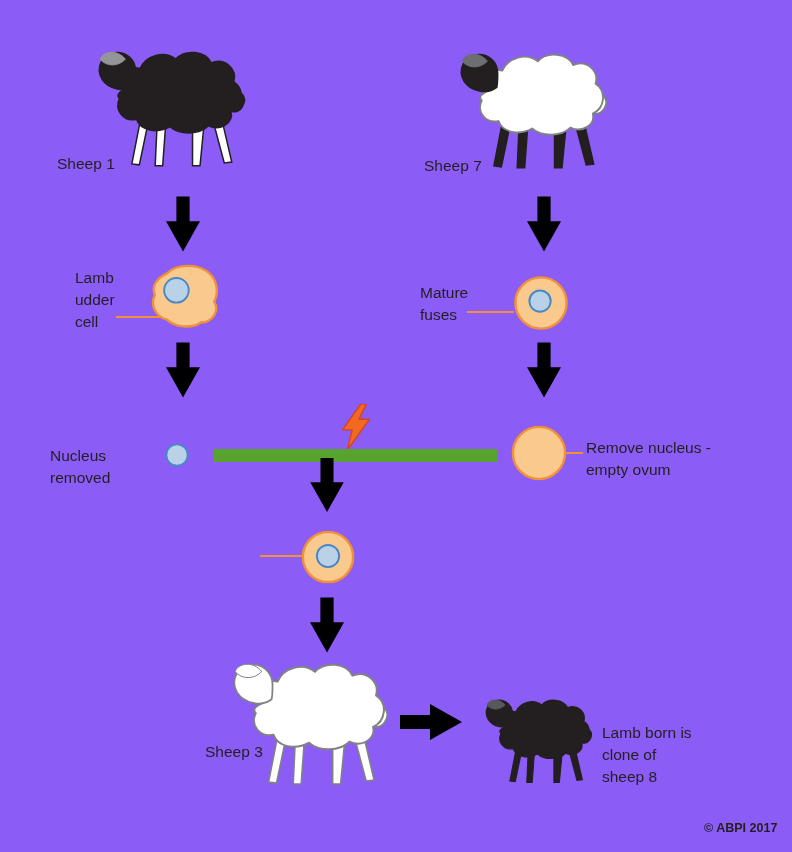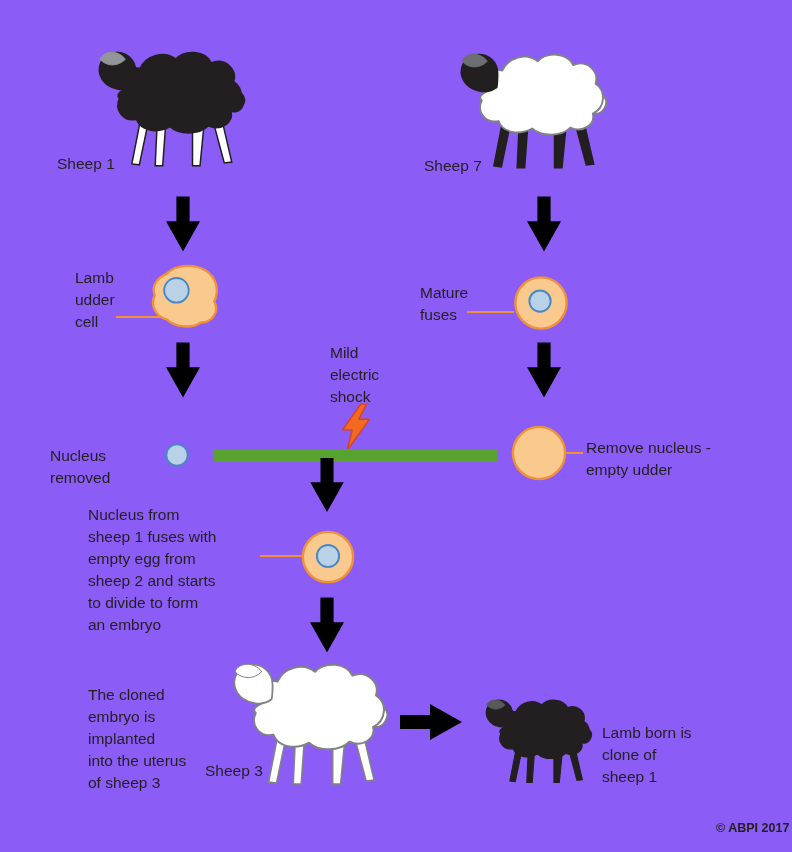--- a/index.html
+++ b/index.html
@@ -35,21 +35,20 @@
   .cell-body { fill: var(--cell-fill, #fac98d); stroke: var(--cell-stroke, #f0913a); stroke-width: 2.5; }
   .nucleus  { fill: var(--nucleus-fill, #b9d2e8); stroke: var(--nucleus-stroke, #4988c4); stroke-width: 2; }
 
   .bolt path { fill: var(--bolt-fill, #f26a21); stroke: var(--bolt-stroke, #d8431c); stroke-width: 1.5; stroke-linejoin: round; }
 
   .copyright {
     position: absolute;
     font-size: 12.5px;
     font-weight: 700;
     color: var(--text, #231f20);
-    margin-left: 12px;
   }
 
   
   .sheep--black {
     --sbf:#231f20; --sbs:#231f20; --shf:#231f20; --shs:#231f20;
     --sef:#939598; --ses:#939598; --sl:#ffffff; --sls:#231f20;
   }
   .sheep--white-blackhead {
     --sbf:#ffffff; --sbs:#808285; --shf:#231f20; --shs:#231f20;
     --sef:#6d6e71; --ses:#6d6e71; --sl:#231f20; --sls:#231f20;
@@ -120,78 +119,64 @@
     <circle class="nucleus" cx="29" cy="28" r="11"></circle>
   </svg>
 
   <svg class="abs arrow" style="left:166px;top:342px;width:34px;height:56px" viewBox="0 0 36 58">
       <use href="#arrow-down-shape"></use>
     </svg>
   <svg class="abs arrow" style="left:527px;top:342px;width:34px;height:56px" viewBox="0 0 36 58">
       <use href="#arrow-down-shape"></use>
     </svg>
 
-  <div class="label" style="left:330px;top:342px">Mild
-electric
-shock</div>
   <svg class="abs bolt" style="left:340px;top:404px;width:32px;height:46px" viewBox="0 0 32 48">
     <path d="M21,0 L2,27 L12,27 L7,48 L30,16 L19,16 L27,0 Z"></path>
   </svg>
 
   <div class="label" style="left:50px;top:445px">Nucleus
 removed</div>
   <svg class="abs" style="left:164px;top:442px;width:26px;height:26px" viewBox="0 0 28 28">
     <circle class="nucleus" cx="14" cy="14" r="11.5"></circle>
   </svg>
 
   <div class="hbar" style="left:214px;top:449px;width:283px;height:13px"></div>
   <svg class="abs arrow" style="left:308px;top:458px;width:38px;height:54px" viewBox="0 0 36 58">
       <use href="#arrow-down-shape"></use>
     </svg>
 
   <div class="connector" style="left:545px;top:452px;width:38px"></div>
   <svg class="abs" style="left:510px;top:424px;width:58px;height:58px" viewBox="0 0 60 60">
     <circle class="cell-body" cx="30" cy="30" r="27"></circle>
   </svg>
   <div class="label" style="left:586px;top:437px">Remove nucleus -
-empty udder</div>
+empty ovum</div>
 
-  <div class="label" style="left:88px;top:504px;width:190px">Nucleus from
-sheep 1 fuses with
-empty egg from
-sheep 2 and starts
-to divide to form
-an embryo</div>
   <div class="connector" style="left:260px;top:555px;width:42px"></div>
   <svg class="abs" style="left:299px;top:528px;width:58px;height:58px" viewBox="0 0 60 60">
     <circle class="cell-body" cx="30" cy="30" r="26"></circle>
     <circle class="nucleus" cx="30" cy="29" r="11.5"></circle>
   </svg>
 
   <svg class="abs arrow" style="left:310px;top:594px;width:34px;height:62px" viewBox="0 0 36 58">
       <use href="#arrow-down-shape"></use>
     </svg>
 
   <svg class="abs sheep--white" style="left:222px;top:652px;width:178px;height:138px" viewBox="0 0 180 140">
       <use href="#sheep-shape"></use>
     </svg>
-  <div class="label" style="left:205px;top:760px">Sheep 3</div>
+  <div class="label" style="left:205px;top:741px">Sheep 3</div>
 
-  <div class="label" style="left:88px;top:684px;width:160px">The cloned
-embryo is
-implanted
-into the uterus
-of sheep 3</div>
 
   <svg class="abs arrow" style="left:400px;top:704px;width:62px;height:36px" viewBox="0 0 62 36">
       <use href="#arrow-right-shape"></use>
     </svg>
 
   <svg class="abs sheep--lamb" style="left:478px;top:690px;width:122px;height:98px" viewBox="0 0 180 140">
       <use href="#sheep-shape"></use>
     </svg>
   <div class="label" style="left:602px;top:722px;width:130px">Lamb born is
 clone of
-sheep 1</div>
+sheep 8</div>
 
   <div class="copyright" style="left:704px;top:821px">© ABPI 2017</div>
 
 </div>
 
 </body></html>

